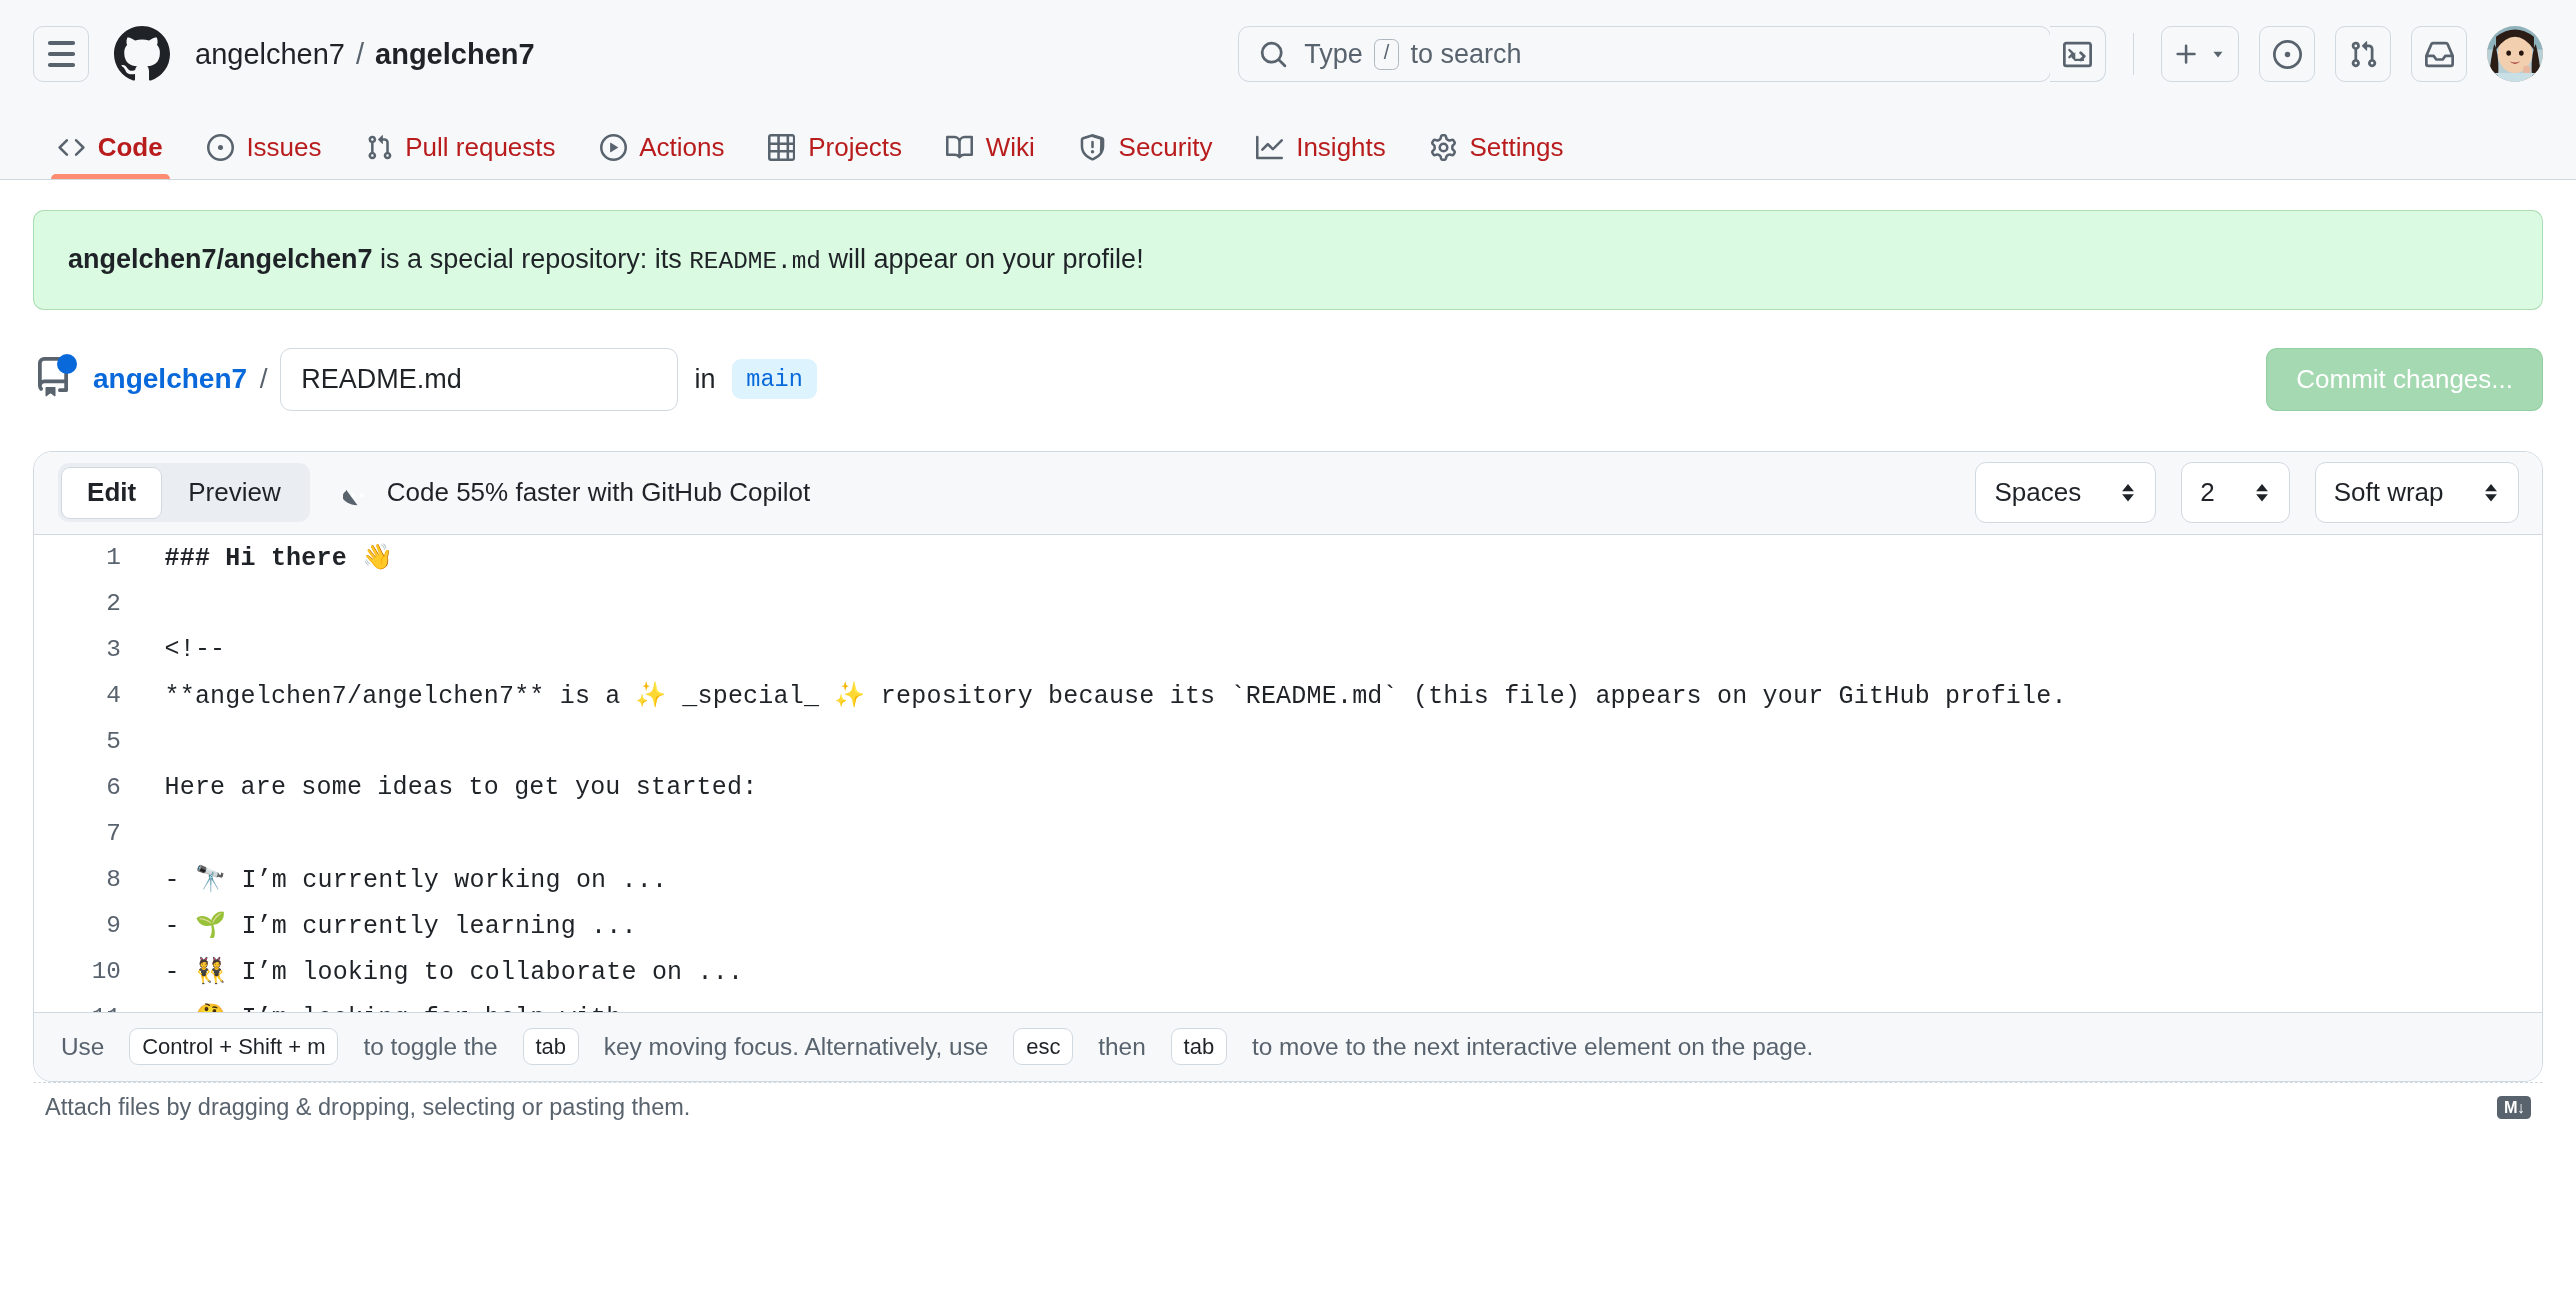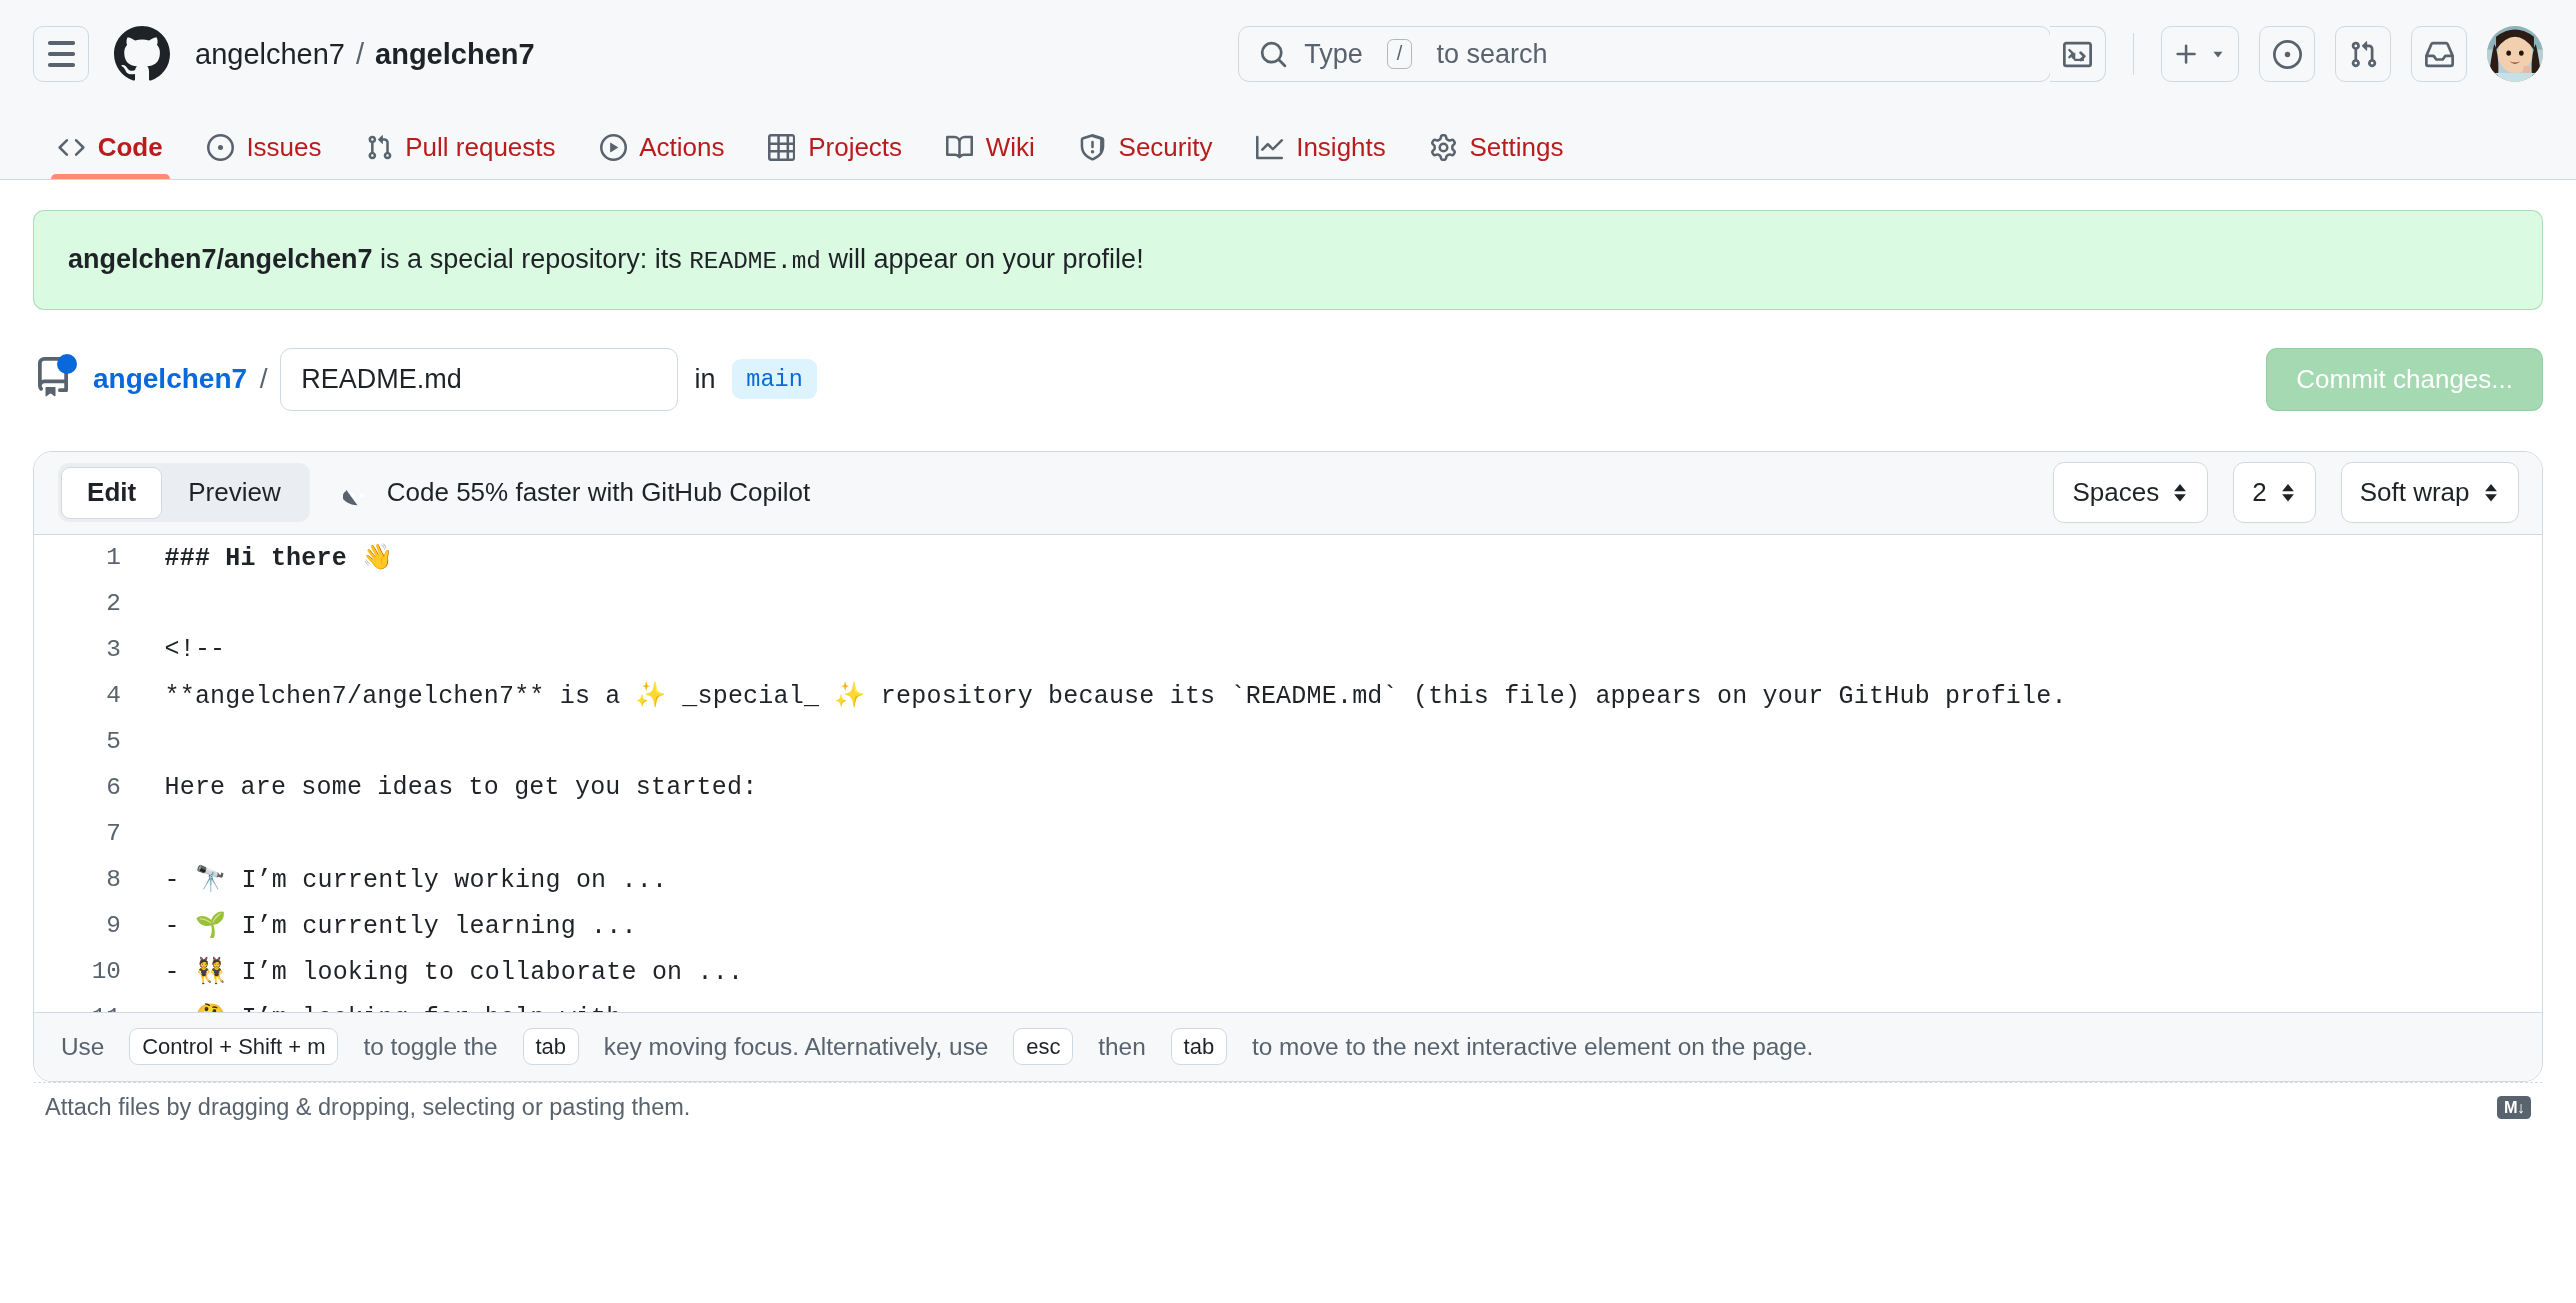--- a/index.html
+++ b/index.html
@@ -44,21 +44,21 @@
   .search-box {
     width: 813px; height: 56px;
     border: 0.9px solid #d1d9e0;
     border-radius: 11px;
     background: #f6f8fa;
     display: flex; align-items: center;
     padding: 0 20px;
     gap: 16.3px;
     cursor: text;
   }
-  .search-box .ph { color: #59636e; font-size: 27px; display: flex; align-items: center; gap: 24px; }
+  .search-box .ph { color: #59636e; font-size: 27px; display: flex; gap: 11px; }
   .slash-key {
     border: 0.9px solid #afb8c1;
     border-radius: 6.3px;
     font-size: 20px;
     color: #59636e;
     padding: 0.9px 9px 2.7px 9px;
     line-height: 1.2;
     font-family: "Liberation Sans", sans-serif;
   }
   .cli-btn {
@@ -238,21 +238,21 @@
     white-space: nowrap;
   }
   .toolbar-right { margin-left: auto; display: flex; align-items: center; gap: 25px; }
   .select-box {
     height: 61px;
     border: 0.9px solid #d1d9e0;
     border-radius: 11px;
     background: #ffffff;
     display: flex; align-items: center;
     padding: 0 18px;
-    gap: 12px;
+    gap: 38px;
     font-size: 26px;
     color: #1f2328;
     cursor: pointer;
     white-space: nowrap;
   }
   .updown { display: flex; flex-direction: column; gap: 3.6px; line-height: 0.6; font-size: 18px; color: #1f2328; }
 
   .code-area {
     background: #ffffff;
     height: 477px;

